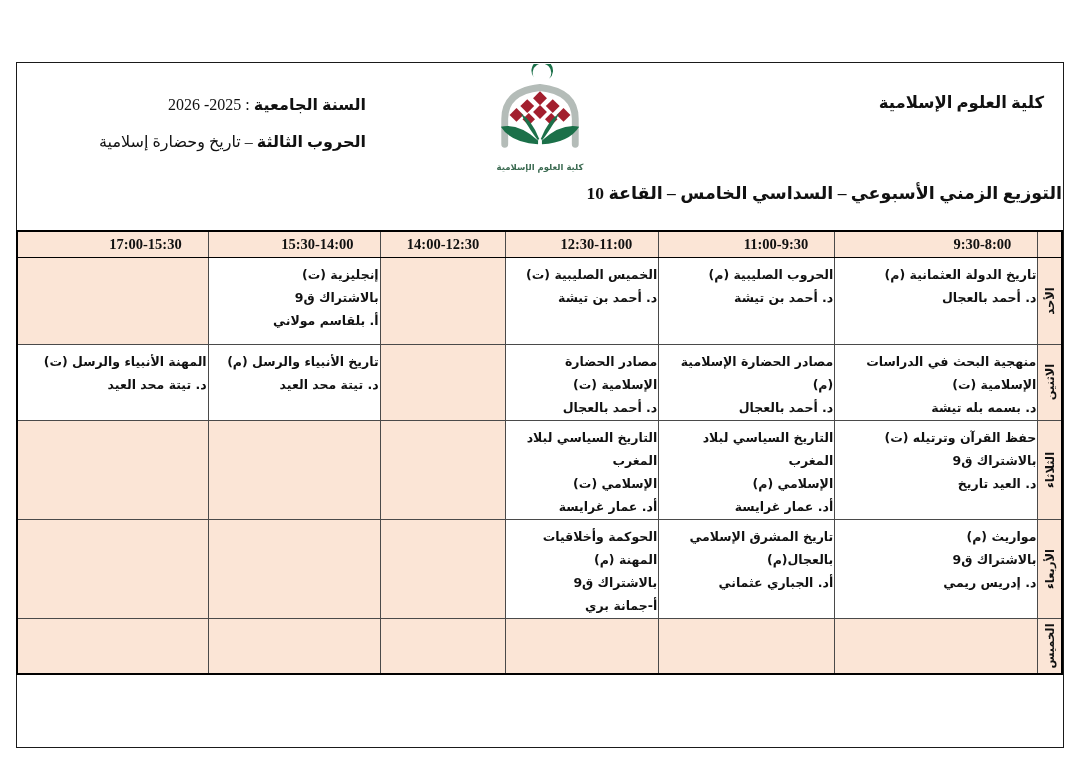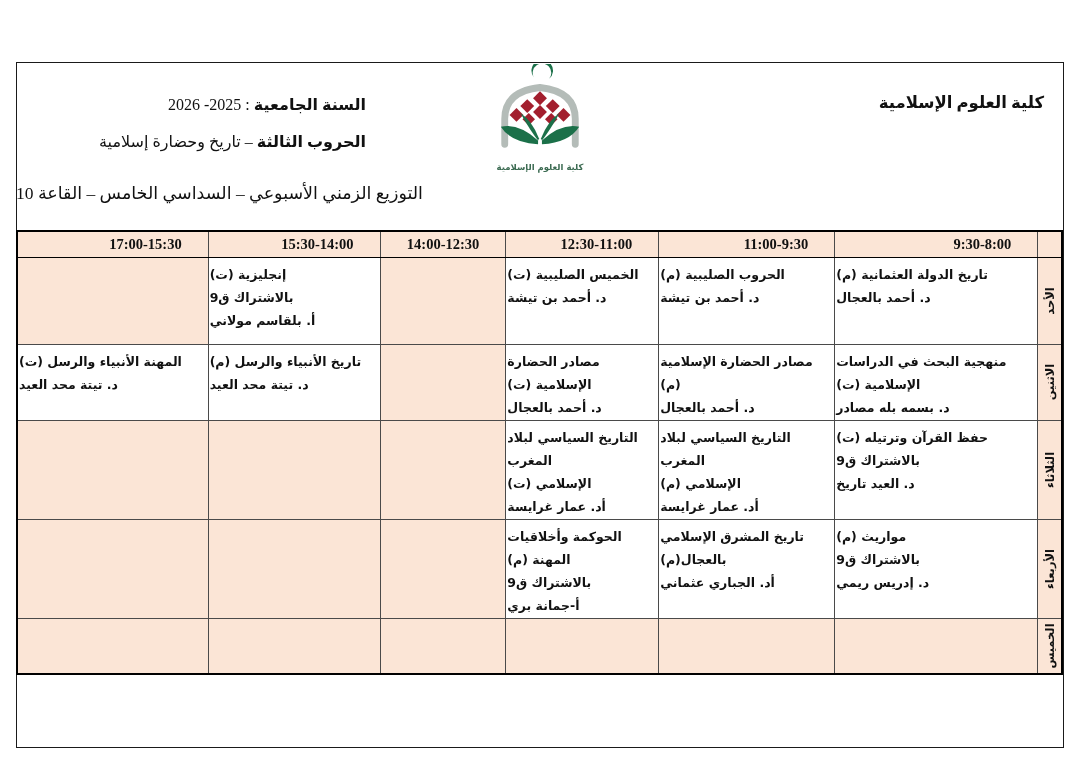--- a/index.html
+++ b/index.html
@@ -6,42 +6,42 @@
   .page{
     position:relative;width:1080px;height:763px;background:#ffffff;overflow:hidden;
     font-family:"Liberation Serif","DejaVu Sans",serif;color:#111;direction:rtl;
   }
   .frame{position:absolute;left:16px;top:62px;width:1046px;height:684px;border:1px solid #1a1a1a;}
   .hdr-right{position:absolute;top:84px;right:36px;text-align:right;font-weight:bold;font-size:16.5px;line-height:38px;}
   .hdr-left{position:absolute;top:86px;left:64px;width:302px;text-align:right;font-size:16px;line-height:37px;}
   .hdr-left .lbl{font-weight:bold;}
   .hdr-left .val{font-weight:normal;}
   .logo{position:absolute;left:480px;top:64px;width:120px;height:112px;text-align:center;}
-  .doc-title{position:absolute;top:183px;left:16px;width:1046px;text-align:left;font-weight:normal;font-size:17.5px;}
+  .doc-title{position:absolute;top:183px;left:16px;width:1046px;text-align:right;font-weight:bold;font-size:17.5px;}
   table.tt{
     position:absolute;left:16px;top:230px;width:1047px;border-collapse:collapse;table-layout:fixed;
     border:2px solid #000;
   }
   table.tt th,table.tt td{border:1px solid #4a4a4a;overflow:hidden;}
   tr.time-row{height:26px;background:#fbe5d6;}
   th.time-th{font-size:14.5px;font-weight:bold;text-align:right;padding-right:26px;font-family:"Liberation Serif",serif;padding-left:20px;}
   th.corner{background:#fbe5d6;}
   tr.time-row th{border-bottom:1.5px solid #000;}
   tbody tr:nth-child(1){height:87px;}
   tbody tr:nth-child(2){height:70px;}
   tbody tr:nth-child(3){height:70px;}
   tbody tr:nth-child(4){height:70px;}
   tbody tr:nth-child(5){height:56px;}
   td.day-cell{background:#fbe5d6;position:relative;}
   .day-label{
     position:absolute;top:50%;left:50%;transform:translate(-50%,-50%) rotate(-90deg);
     white-space:nowrap;font-size:11.5px;font-weight:bold;font-family:"DejaVu Sans",sans-serif;
   }
   td.empty-cell{background:#fbe5d6;}
-  td.course-cell{background:#ffffff;vertical-align:top;text-align:left;padding-top:5px;}
+  td.course-cell{background:#ffffff;vertical-align:top;text-align:right;padding-top:5px;}
   .line{font-size:12.5px;font-weight:bold;line-height:23px;font-family:"DejaVu Sans",sans-serif;}
   .logo-caption{display:block;margin-top:-2px;font-size:8.5px;color:#3c6b52;font-weight:bold;font-family:"DejaVu Sans",sans-serif;letter-spacing:0.5px;}
 </style>
 </head>
 <body>
 
 <div class="page">
 
   <div class="frame"></div>
 
@@ -136,21 +136,21 @@
           </td>
           <td class="empty-cell"></td>
         </tr>
         <tr>
           <td class="day-cell">
             <span class="day-label">الاثنين</span>
           </td>
           <td class="course-cell">
             <div class="line">منهجية البحث في الدراسات</div>
             <div class="line">الإسلامية (ت)</div>
-            <div class="line">د. بسمه بله مصادر</div>
+            <div class="line">د. بسمه بله تيشة</div>
           </td>
           <td class="course-cell">
             <div class="line">مصادر الحضارة الإسلامية (م)</div>
             <div class="line">د. أحمد بالعجال</div>
           </td>
           <td class="course-cell">
             <div class="line">مصادر الحضارة الإسلامية (ت)</div>
             <div class="line">د. أحمد بالعجال</div>
           </td>
           <td class="empty-cell"></td>

